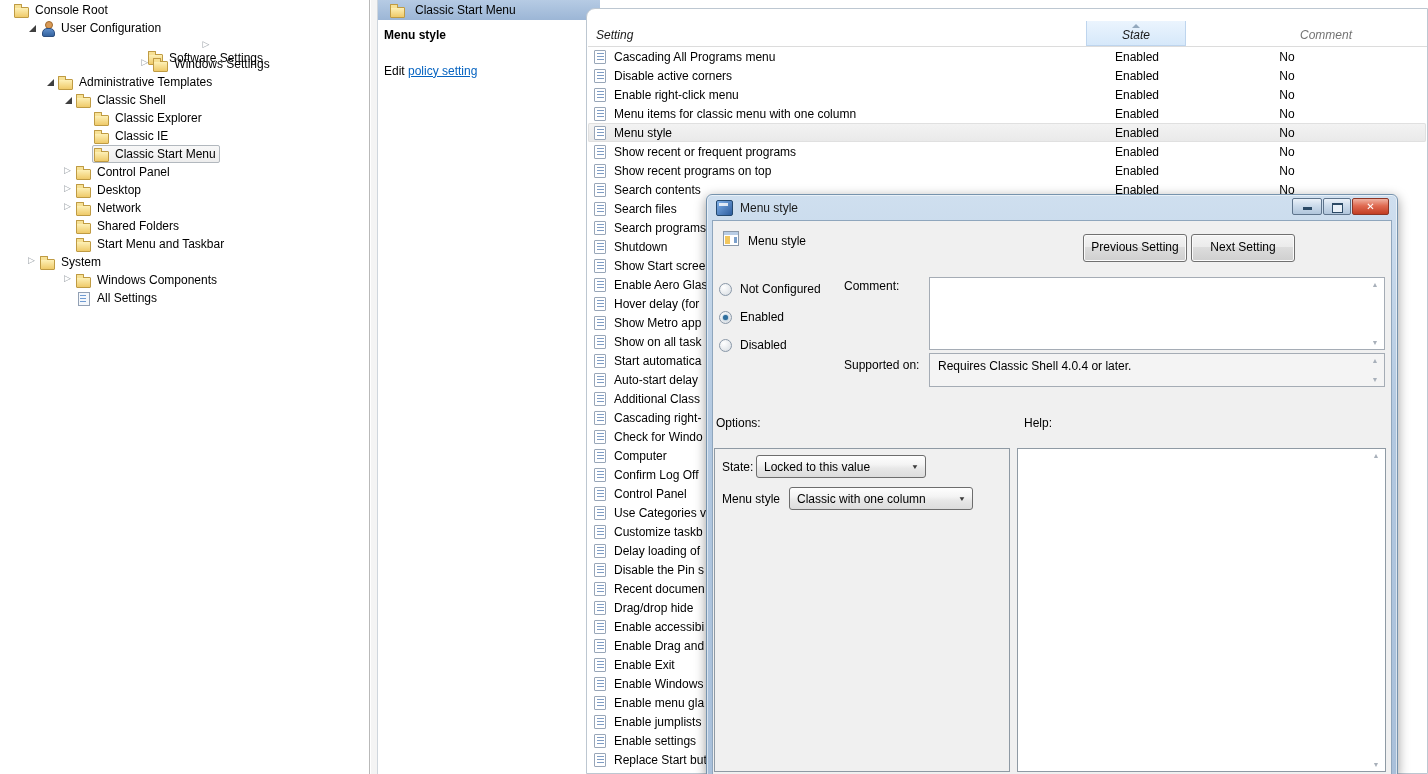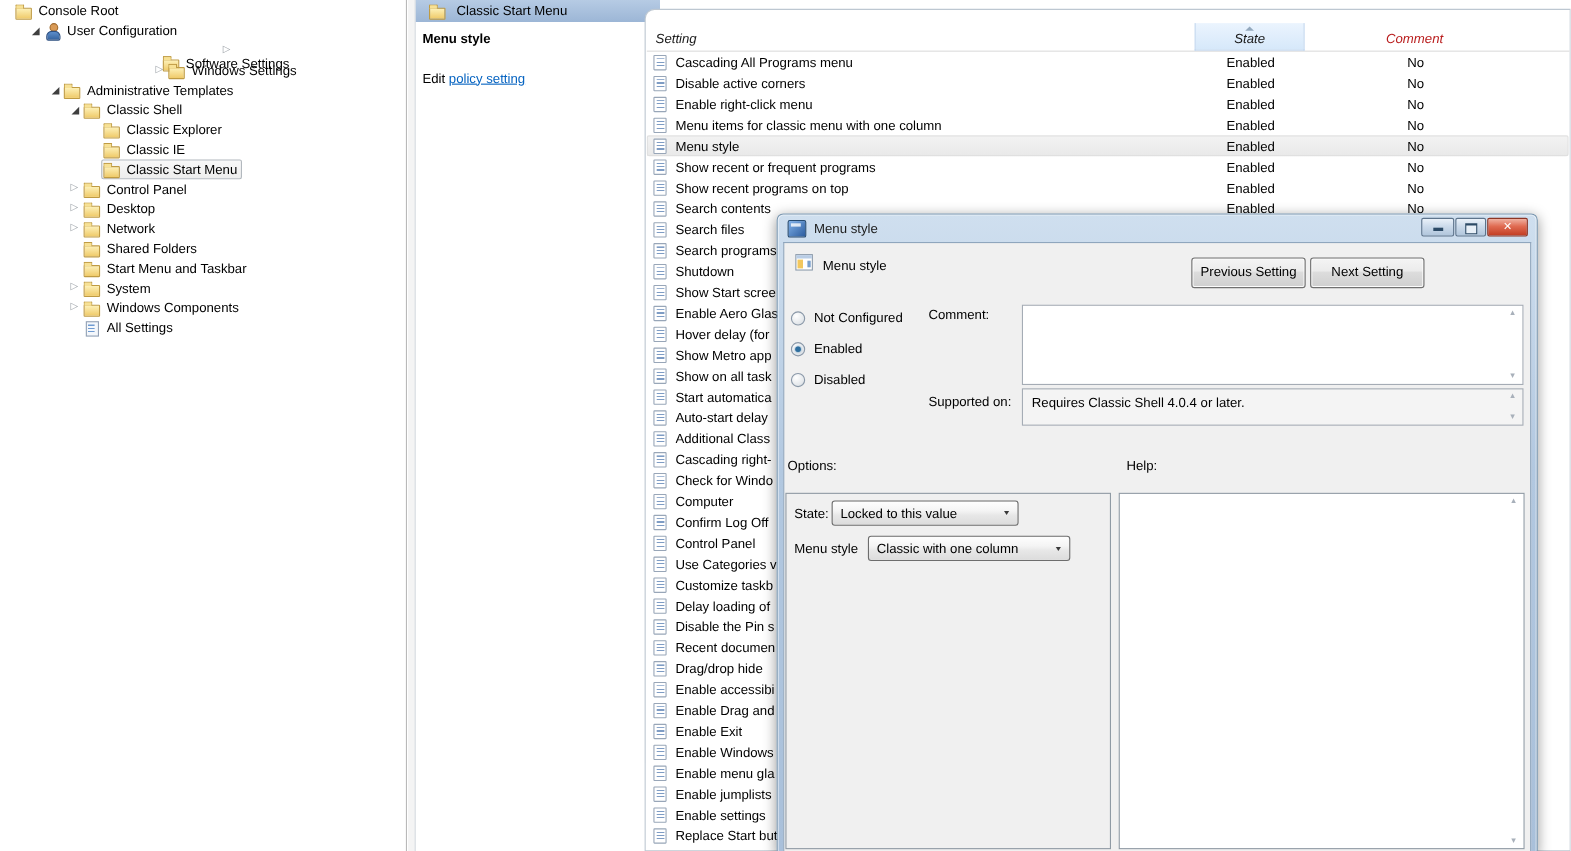--- a/index.html
+++ b/index.html
@@ -35,21 +35,21 @@
   .edit-link{color:#0563c1;text-decoration:underline;cursor:pointer;}
   .dblock{margin:0 0 15px 0;white-space:pre-line;}
 
   
   .list-pane{position:absolute;left:586px;top:8px;right:0;bottom:0;background:#fff;border:1px solid #bdc7d1;border-top-left-radius:9px;z-index:2;overflow:hidden;}
   .list-header{position:absolute;top:13px;left:1px;right:0;height:24px;border-bottom:1px solid #dcdcdc;font-style:italic;}
   .h-setting{position:absolute;left:8px;bottom:4px;color:#1a1a1a;}
   .h-state-cell{position:absolute;left:498px;top:-1px;width:100px;height:25px;background:linear-gradient(#ebf4fe,#d6e8fa);border:1px solid #bed5ee;border-top:none;box-sizing:border-box;}
   .h-state-label{position:absolute;bottom:3px;left:0;width:100%;text-align:center;color:#1a1a1a;}
   .sort-arrow{position:absolute;top:3px;left:50%;transform:translateX(-50%);width:0;height:0;border-left:4px solid transparent;border-right:4px solid transparent;border-bottom:4px solid #93a8bd;}
-  .h-comment{position:absolute;left:598px;width:200px;bottom:4px;text-align:center;color:#b91c1c;}
+  .h-comment{position:absolute;left:598px;width:200px;bottom:4px;text-align:center;color:#737373;padding-left:40px;}
   .list-rows{position:absolute;top:38px;left:1px;right:1px;}
   .lrow{height:19px;display:flex;align-items:center;white-space:nowrap;}
   .lrow.selected{background:linear-gradient(#f3f3f3,#e9e9e9);box-shadow:inset 0 0 0 1px #e0e0e0;border-radius:2px;}
   .doc-icon{flex:0 0 12px;width:12px;height:14px;margin:0 8px 0 6px;background:#fff;border:1px solid #98a6b8;border-radius:1px;position:relative;box-sizing:border-box;}
   .doc-icon::after{content:"";position:absolute;left:2px;top:2px;right:1px;bottom:2px;background:repeating-linear-gradient(180deg,#7e9cc4 0 1px,transparent 1px 3px);}
   .lcell-setting{flex:0 0 473px;overflow:hidden;text-overflow:clip;}
   .lcell-state{flex:0 0 100px;text-align:center;}
   .lcell-comment{flex:0 0 200px;text-align:center;}
 
   
@@ -198,21 +198,21 @@
         <span class="tlabel">Shared Folders</span>
       </span>
     </div>
       <div class="trow exp-none" style="padding-left: 62px;">
       <span class="tree-arrow"></span>
       <span class="tsel">
         <span class="tree-icon icon-folder"></span>
         <span class="tlabel">Start Menu and Taskbar</span>
       </span>
     </div>
-      <div class="trow exp-closed" style="padding-left: 62px; align-items: flex-end;">
+      <div class="trow exp-closed" style="padding-left: 26px; align-items: flex-end;">
       <span class="tree-arrow"></span>
       <span class="tsel">
         <span class="tree-icon icon-folder"></span>
         <span class="tlabel">System</span>
       </span>
     </div>
       <div class="trow exp-closed" style="padding-left: 62px;">
       <span class="tree-arrow"></span>
       <span class="tsel">
         <span class="tree-icon icon-folder"></span>

